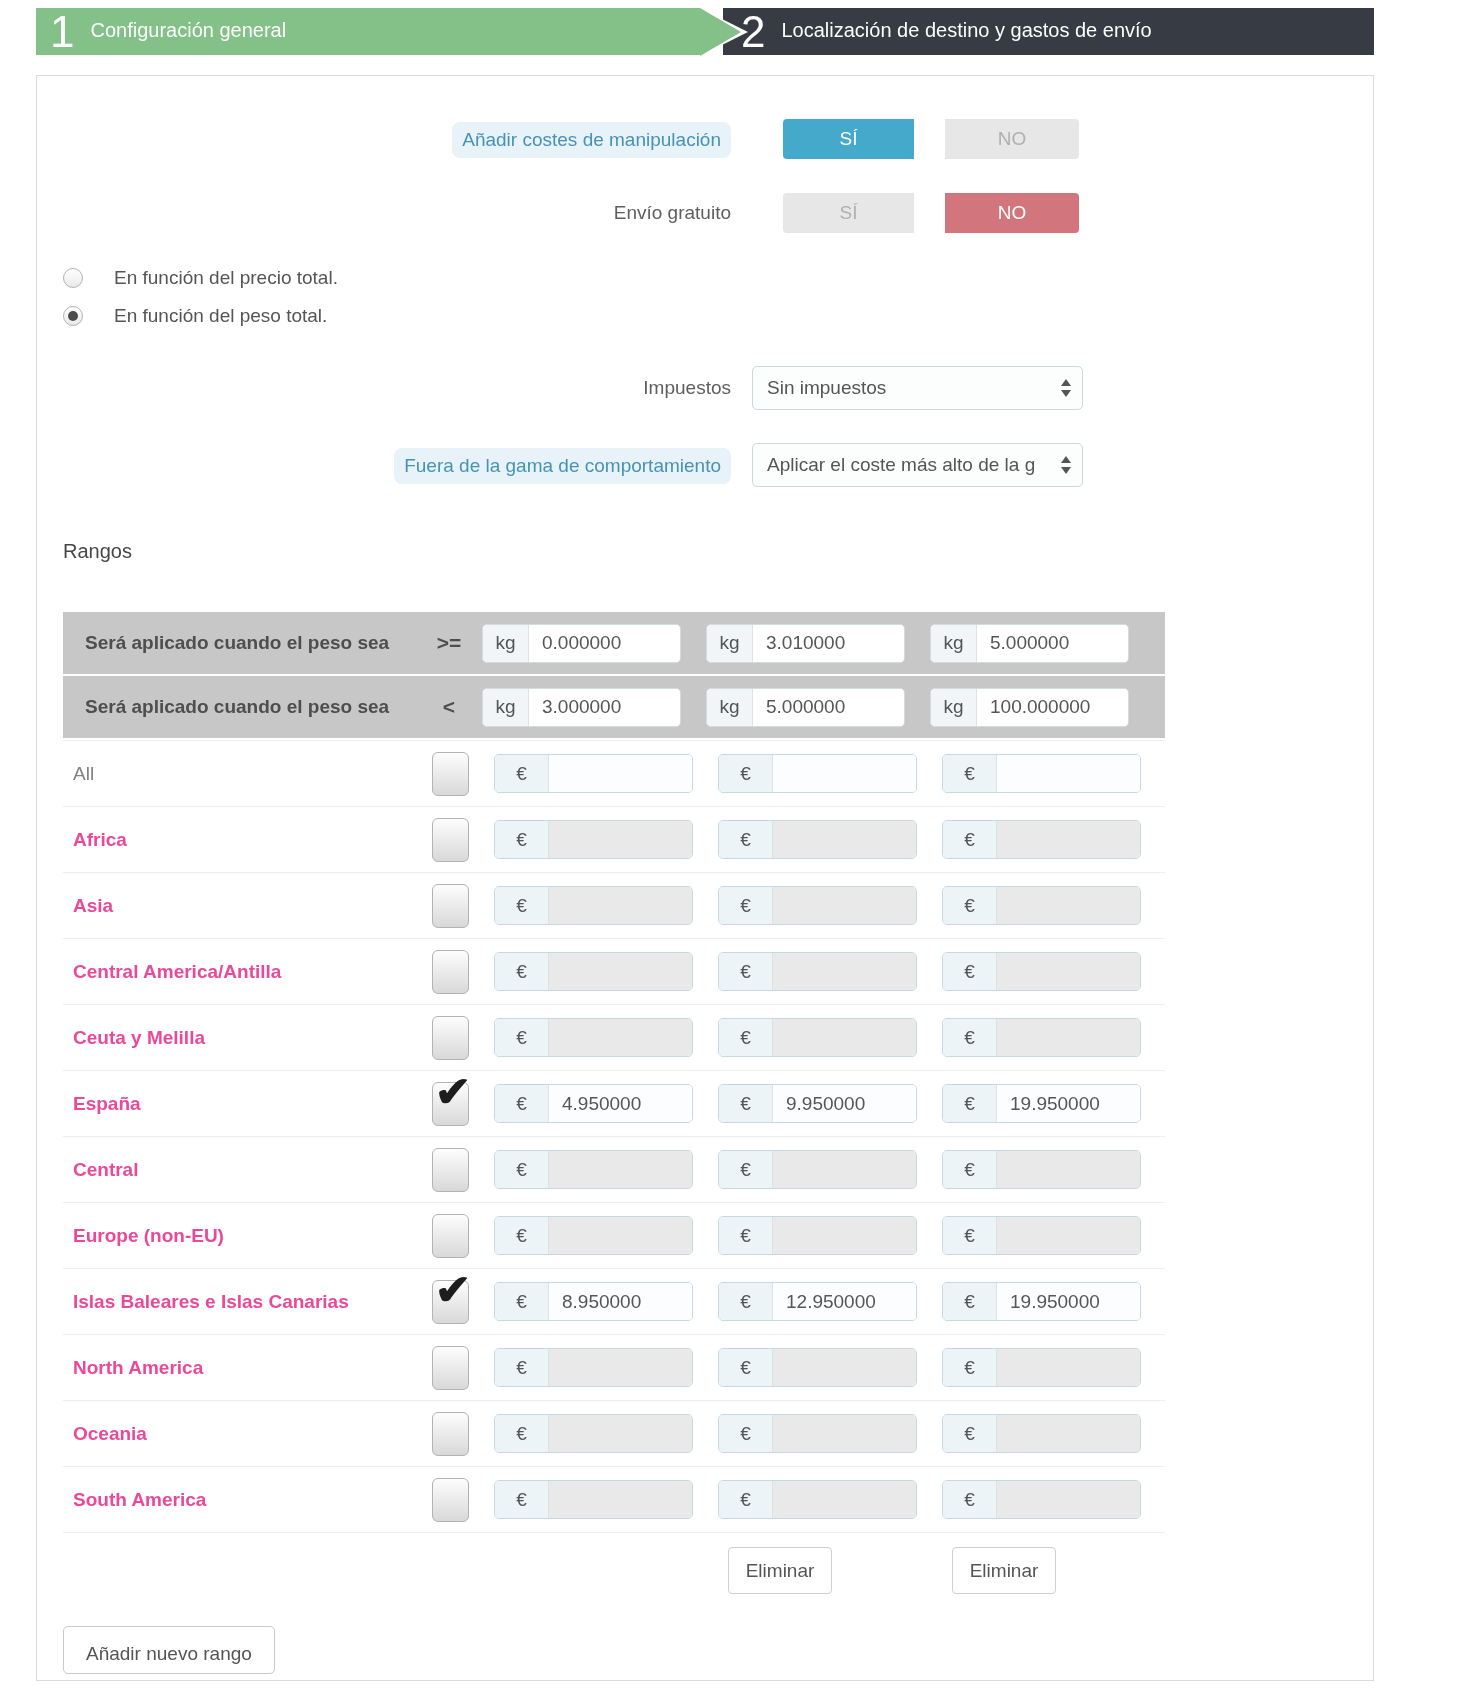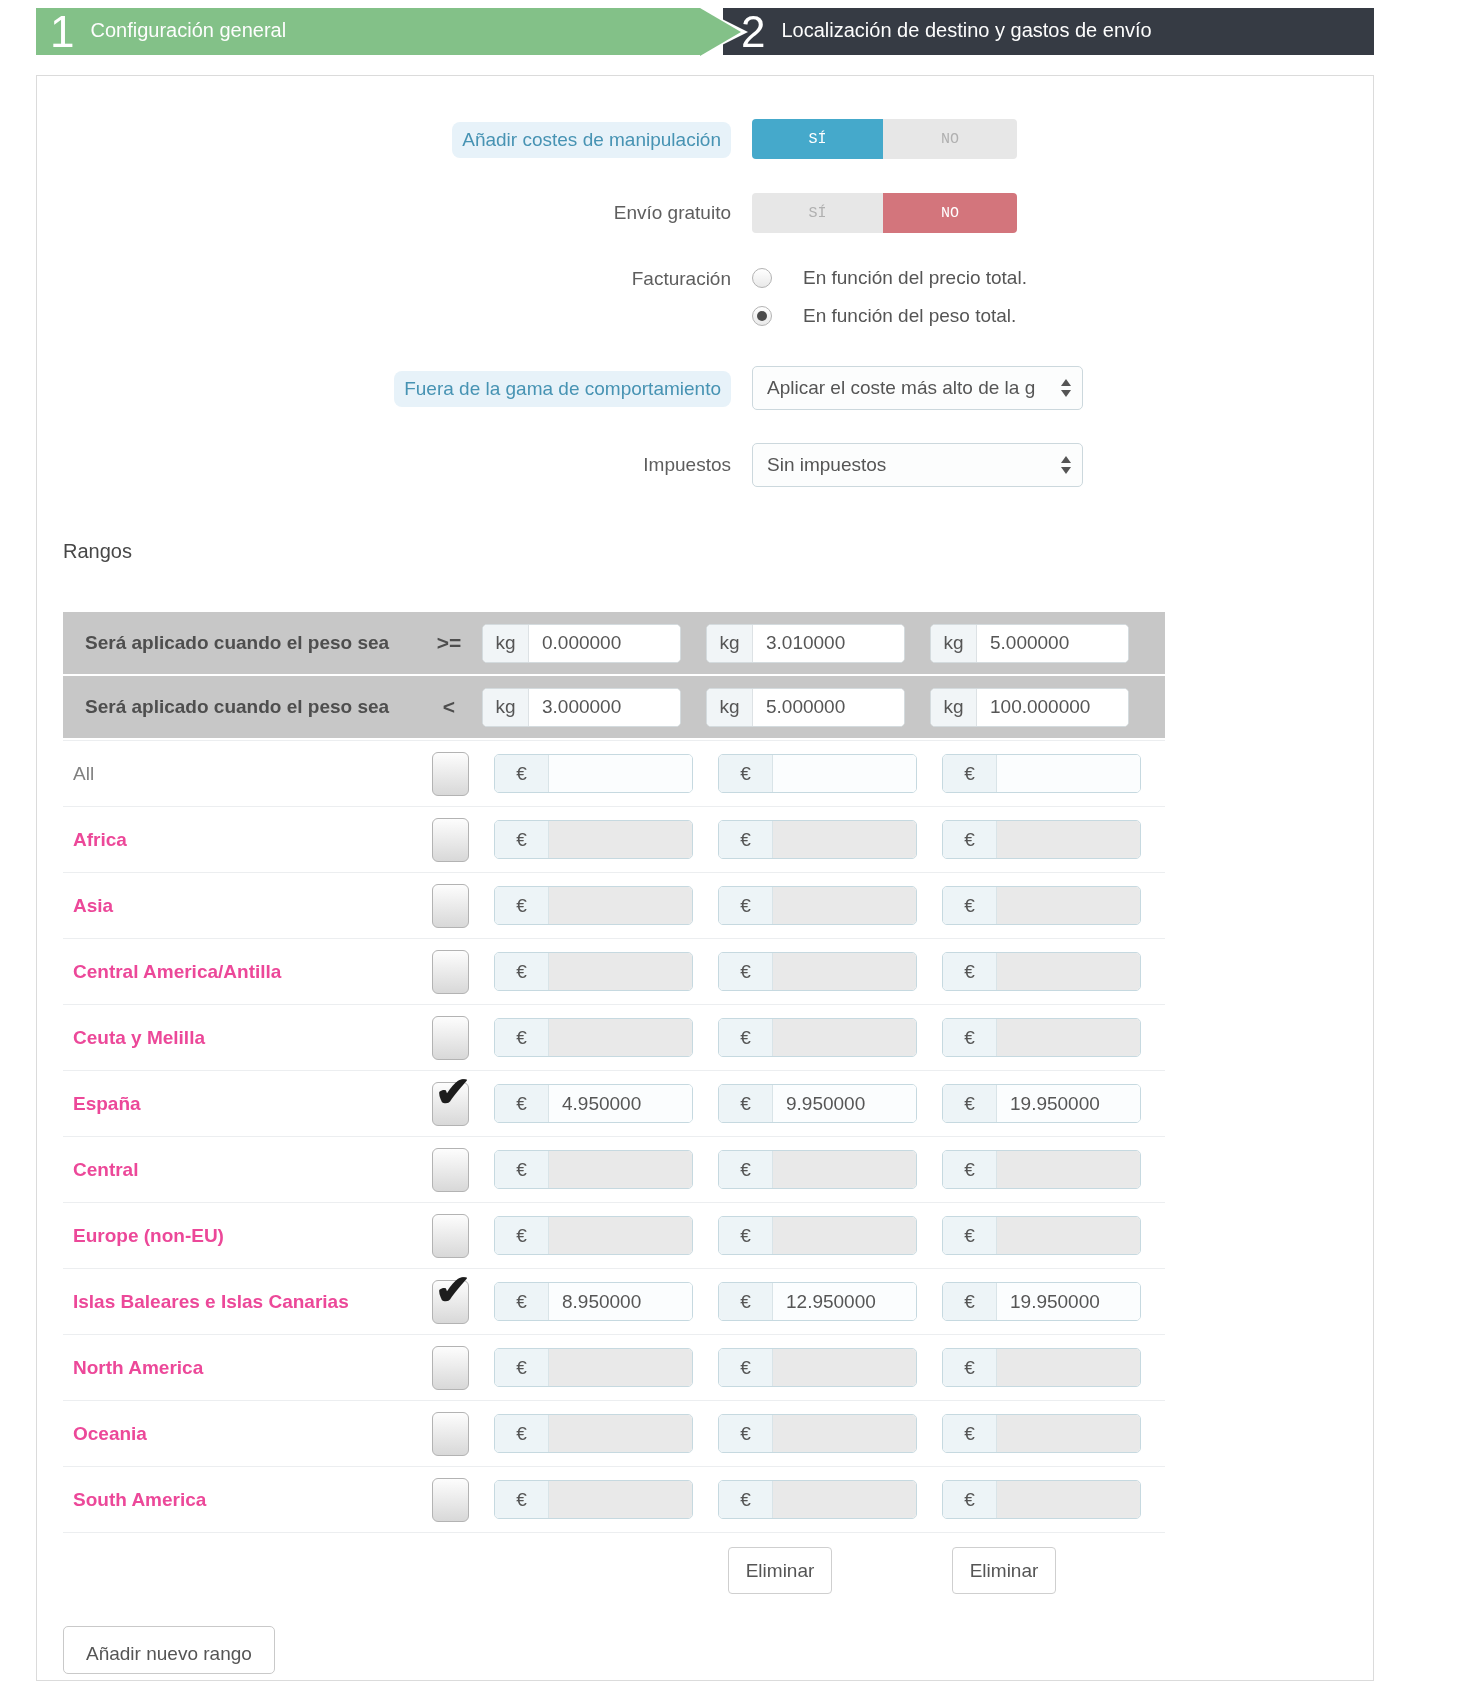--- a/index.html
+++ b/index.html
@@ -28,21 +28,21 @@
 
   
   .form-row { display:flex; margin-bottom:34px; }
   .f-label { width:668px; margin-right:21px; text-align:right;
     font-size:19px; color:#5e5e5e; line-height:40px; }
   .f-label .hl { display:inline-block; background:#e7f2f9; color:#4793b3;
     border-radius:8px; padding:6px 10px; line-height:1.3; vertical-align:middle; }
 
   .toggle { display:flex; height:40px; }
   .t-btn { border:none; width:131px; display:flex; align-items:center; justify-content:center;
-    font-size:15px; font-family:Liberation Mono, monospace; cursor:pointer; }
+    font-size:19px; font-family:Liberation Sans, sans-serif; cursor:pointer;margin-left:31px; }
   .t-right { width:134px; border-radius:0 4px 4px 0; }
   .t-left { border-radius:4px 0 0 4px; }
   .t-on-blue { background:#45a9cb; color:#fff; }
   .t-on-red  { background:#d3757c; color:#fff; }
   .t-off { background:#e7e7e7; color:#b0b0b0; }
 
   .row-radios { margin-bottom:39px; }
   .row-radios .f-label { line-height:24px; }
   .radio-group { display:flex; flex-direction:column; gap:16px; }
   .radio-option { display:flex; align-items:center; gap:31px; font-size:19px; color:#555; cursor:pointer; }
@@ -127,57 +127,56 @@
 
   <div class="form-row">
     <div class="f-label">Envío gratuito</div>
     <div class="toggle">
       <button class="t-btn t-left t-off">SÍ</button>
       <button class="t-btn t-right t-on-red">NO</button>
     </div>
   </div>
 
   <div class="form-row row-radios">
-    <div class="f-label">Facturación</div>
     <div class="radio-group">
       <div class="radio-option">
         <span class="radio"></span>
         <span>En función del precio total.</span>
       </div>
       <div class="radio-option checked">
         <span class="radio"></span>
         <span>En función del peso total.</span>
       </div>
     </div>
   </div>
 
   <div class="form-row row-select">
-    <div class="f-label mid">
-      <span class="hl">Fuera de la gama de comportamiento</span>
-    </div>
-    <div class="select">
-      <span>Aplicar el coste más alto de la g</span>
-      <span class="sel-arrows">
-          <i class="up"></i>
-          <i class="down"></i>
-        </span>
-    </div>
-  </div>
-
-  <div class="form-row row-select">
     <div class="f-label mid">Impuestos</div>
     <div class="select">
       <span>Sin impuestos</span>
       <span class="sel-arrows">
           <i class="up"></i>
           <i class="down"></i>
         </span>
     </div>
   </div>
 
+  <div class="form-row row-select">
+    <div class="f-label mid">
+      <span class="hl">Fuera de la gama de comportamiento</span>
+    </div>
+    <div class="select">
+      <span>Aplicar el coste más alto de la g</span>
+      <span class="sel-arrows">
+          <i class="up"></i>
+          <i class="down"></i>
+        </span>
+    </div>
+  </div>
+
   <div class="ranges-title">Rangos</div>
 
   <div class="ranges-table">
     <div id="cond-rows">
   <div class="hdr-row">
     <div class="hdr-label">Será aplicado cuando el peso sea</div>
     <div class="hdr-op">&gt;=</div>
     <div class="group kg-group">
       <span class="prefix">kg</span>
       <input class="cell-input" value="0.000000" style="">

